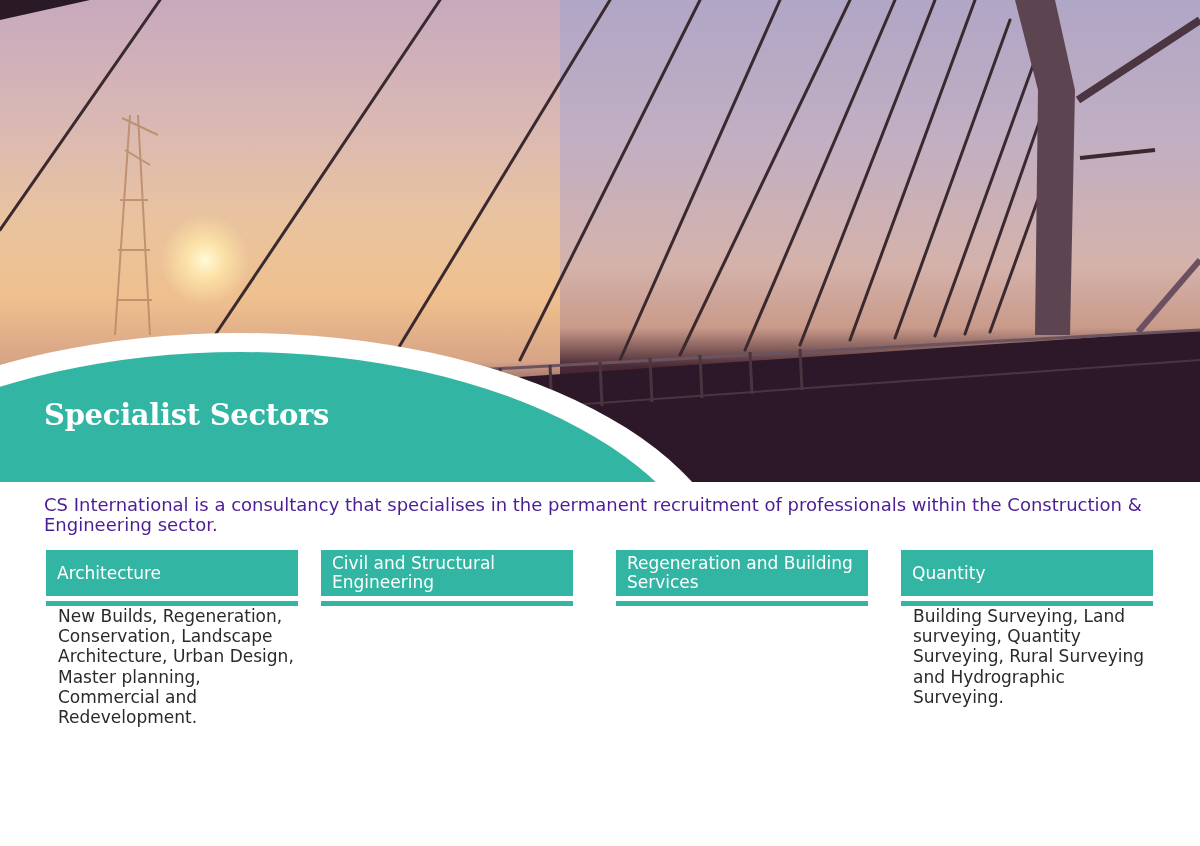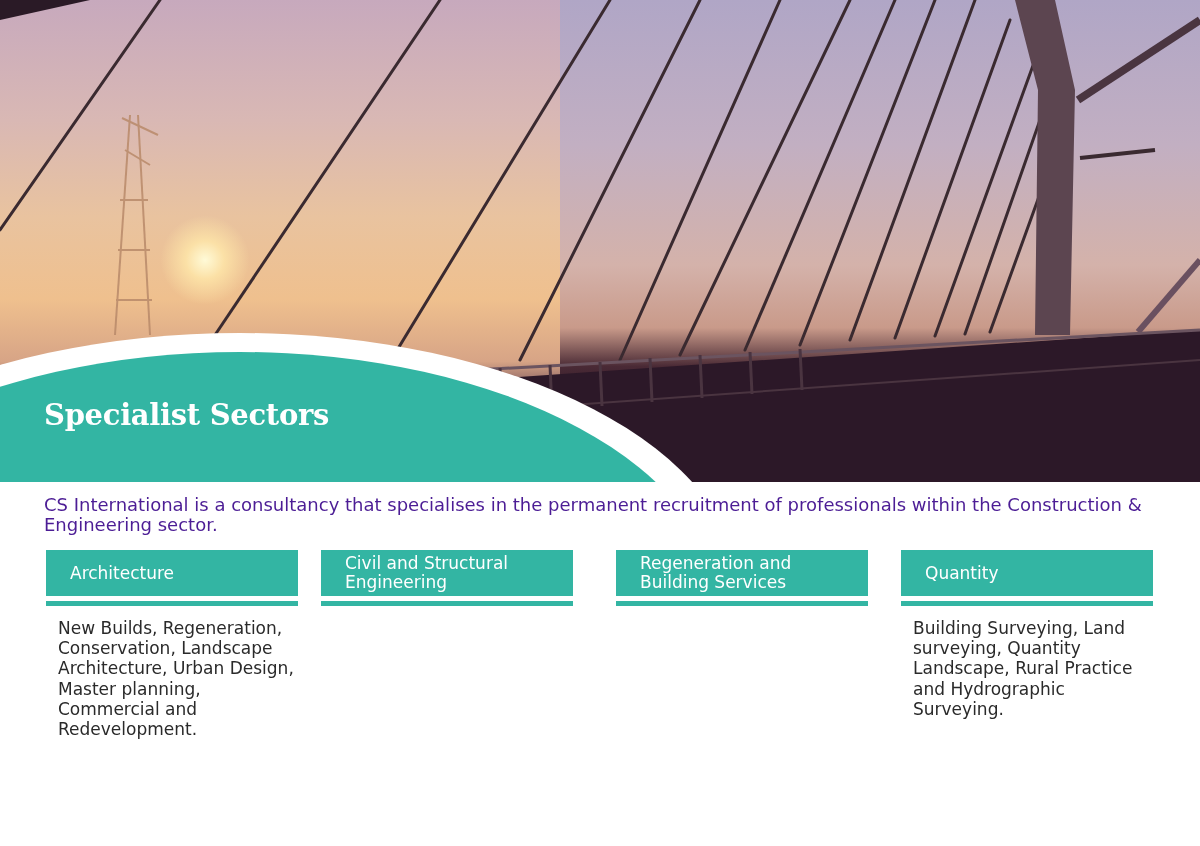--- a/index.html
+++ b/index.html
@@ -16,23 +16,23 @@
 
   .arc-white { position: absolute; left: -260px; top: 333px; width: 1000px; height: 520px; border-radius: 50%; background: #ffffff; }
   .arc-teal { position: absolute; left: -240px; top: 352px; width: 960px; height: 520px; border-radius: 50%; background: #33b5a3; }
 
   .page-title { position: absolute; left: 44px; top: 398px; font-family: "DejaVu Serif", serif; font-size: 29px; color: #ffffff; letter-spacing: -0.3px; }
 
   .intro { position: absolute; left: 44px; top: 495px; width: 1120px; font-size: 18px; line-height: 20px; color: #4c1d95; }
 
   .sector { position: absolute; top: 550px; width: 252px; }
   .sector-head { height: 46px; background: #33b5a3; color: #ffffff; font-size: 17px; line-height: 19px;
-    padding: 0 24px; display: flex; align-items: center; }
+    padding: 0 11px; display: flex; align-items: center; }
   .sector-bar { margin-top: 5px; height: 5px; background: #33b5a3; }
-  .sector-body { margin-top: 12px; padding-left: 12px; font-size: 17px; line-height: 20.2px; color: #2a2a2a; padding-right: 4px; }
+  .sector-body { padding-left: 12px; font-size: 17px; line-height: 20.2px; color: #2a2a2a; padding-right: 4px; }
 </style>
 </head>
 <body>
 
 <div class="hero">
   <div class="hero-right"></div>
   <div class="sun"></div>
   <svg width="1200" height="482" viewBox="0 0 1200 482">
 
     <g stroke="#b98a6a" stroke-width="2" fill="none" opacity="0.85">
@@ -102,14 +102,14 @@
 </div>
 
 <div class="sector" style="left:616px;">
   <div class="sector-head">Regeneration and Building Services</div>
   <div class="sector-bar"></div>
 </div>
 
 <div class="sector" style="left:901px;">
   <div class="sector-head">Quantity</div>
   <div class="sector-bar"></div>
-  <div class="sector-body">Building Surveying, Land surveying, Quantity Landscape, Rural Practice and Hydrographic Surveying.</div>
+  <div class="sector-body">Building Surveying, Land surveying, Quantity Surveying, Rural Surveying and Hydrographic Surveying.</div>
 </div>
 
 </body></html>

